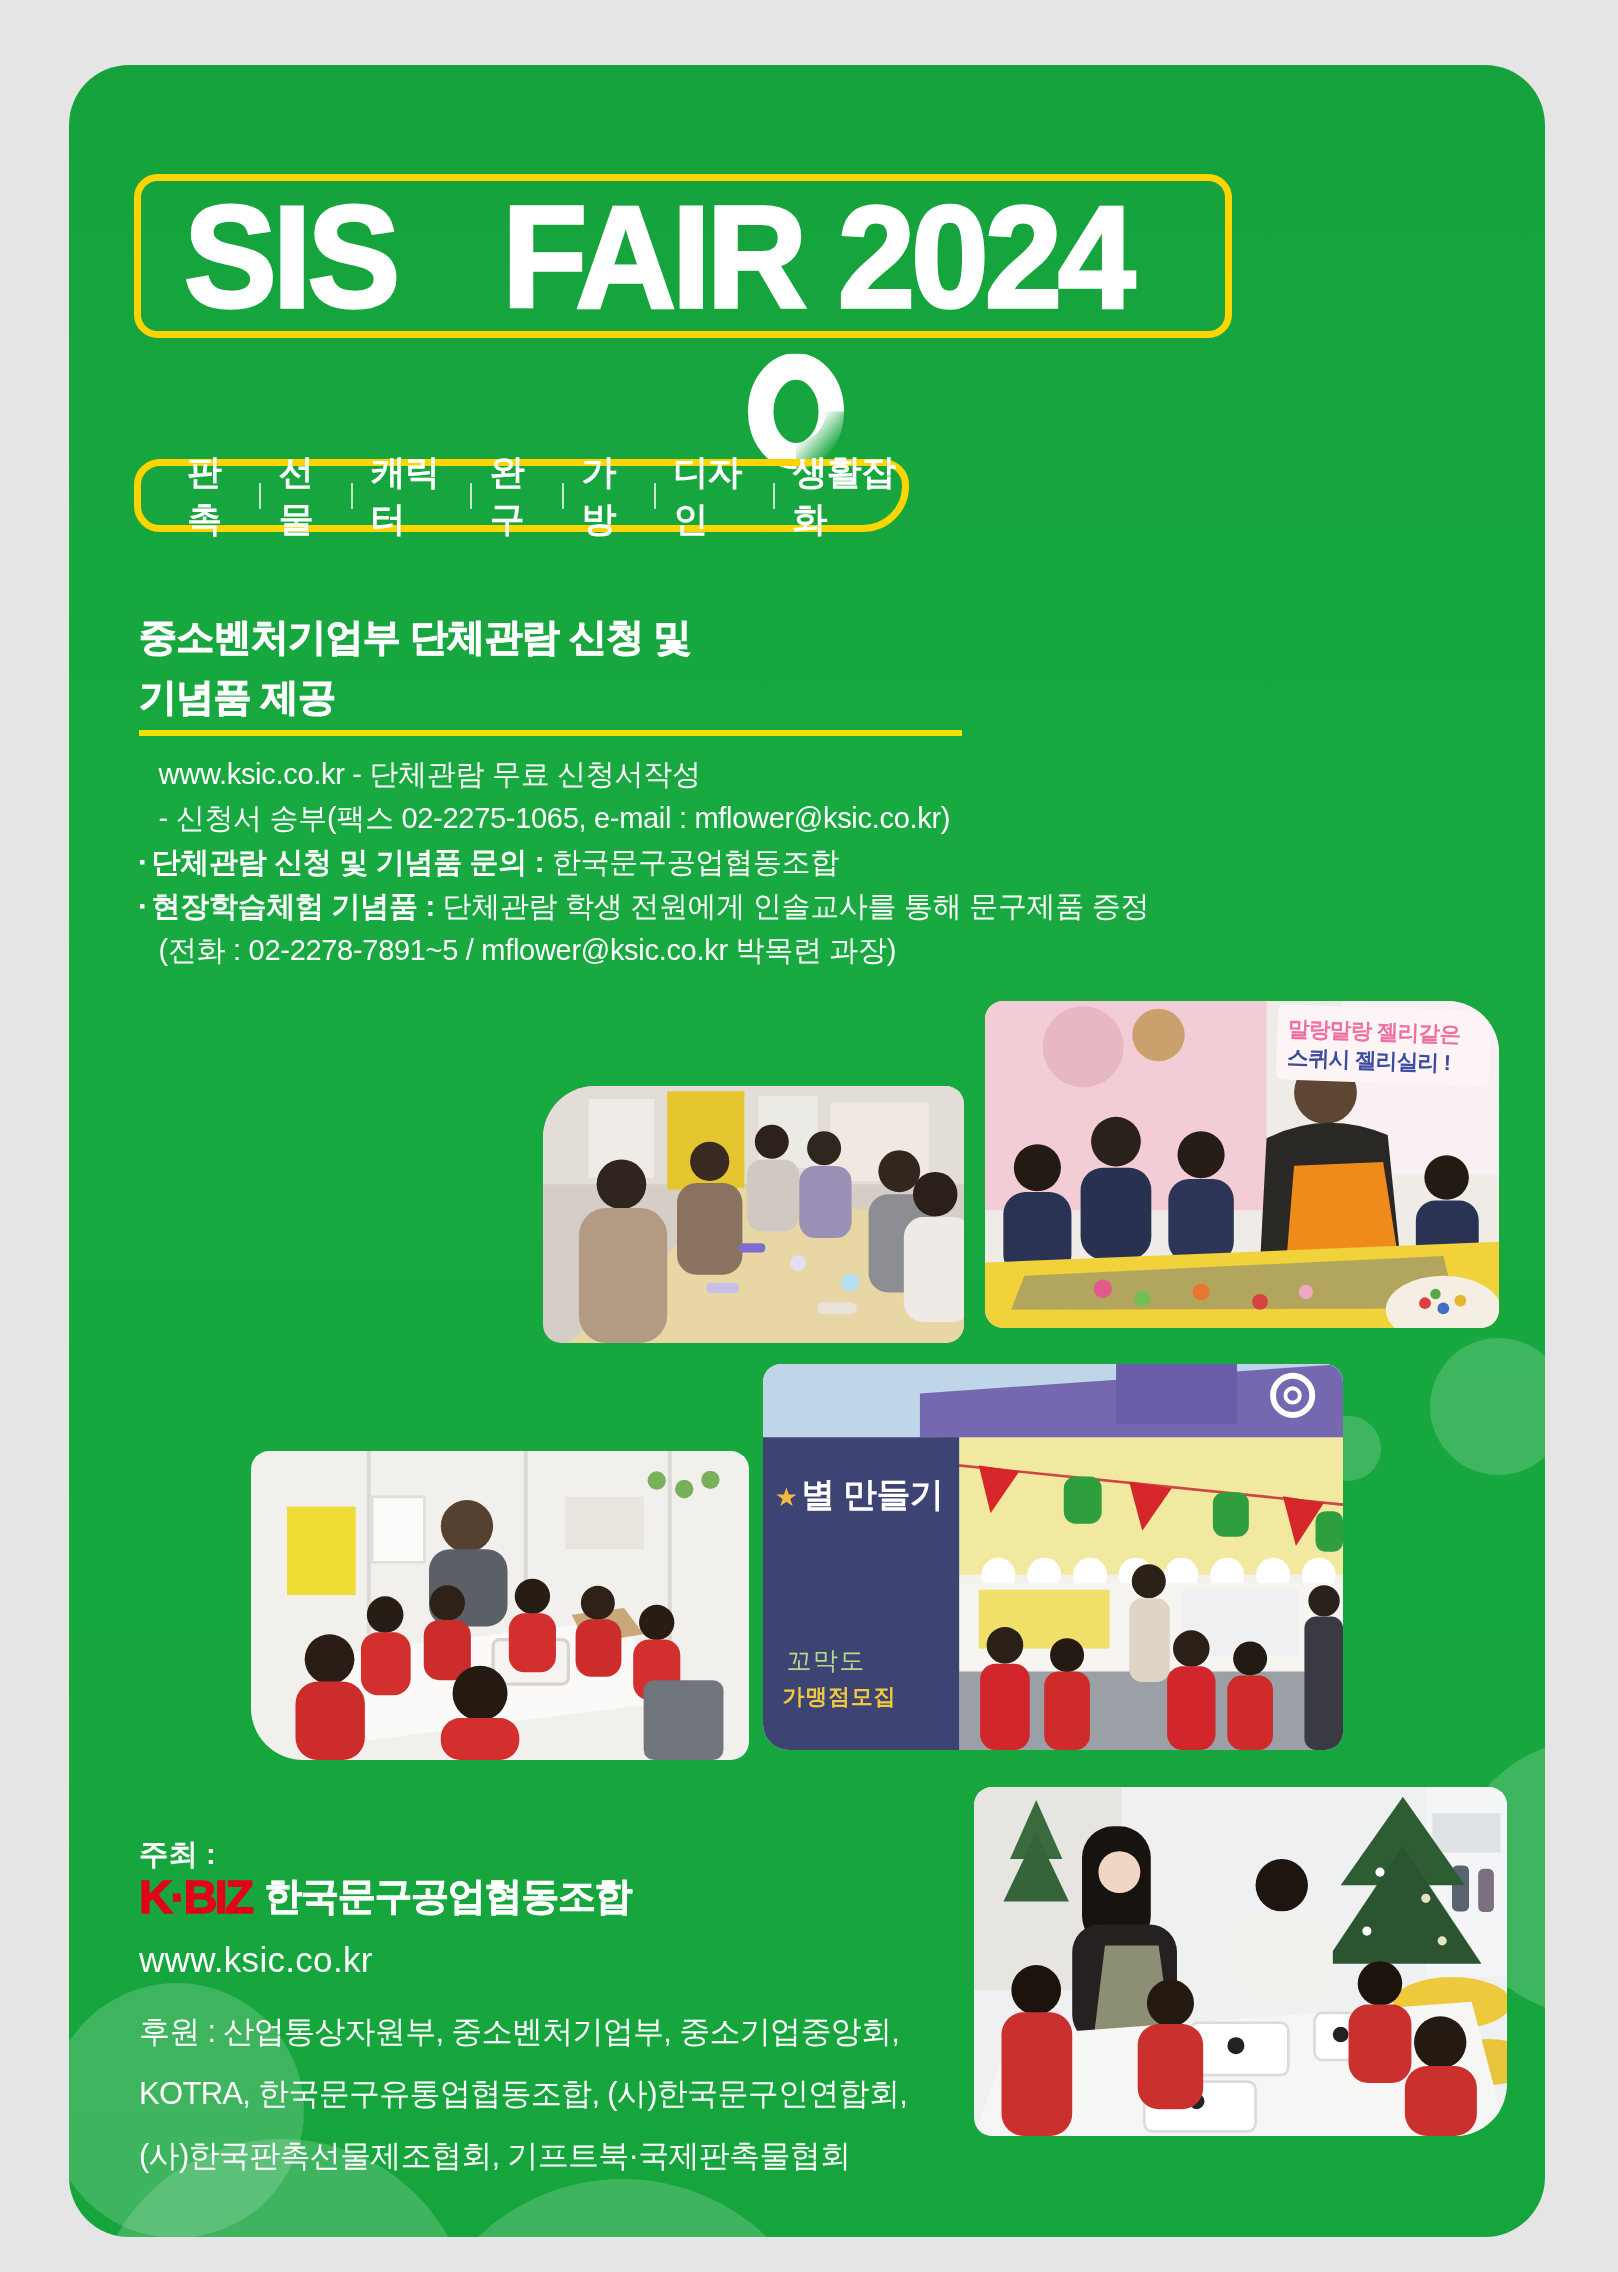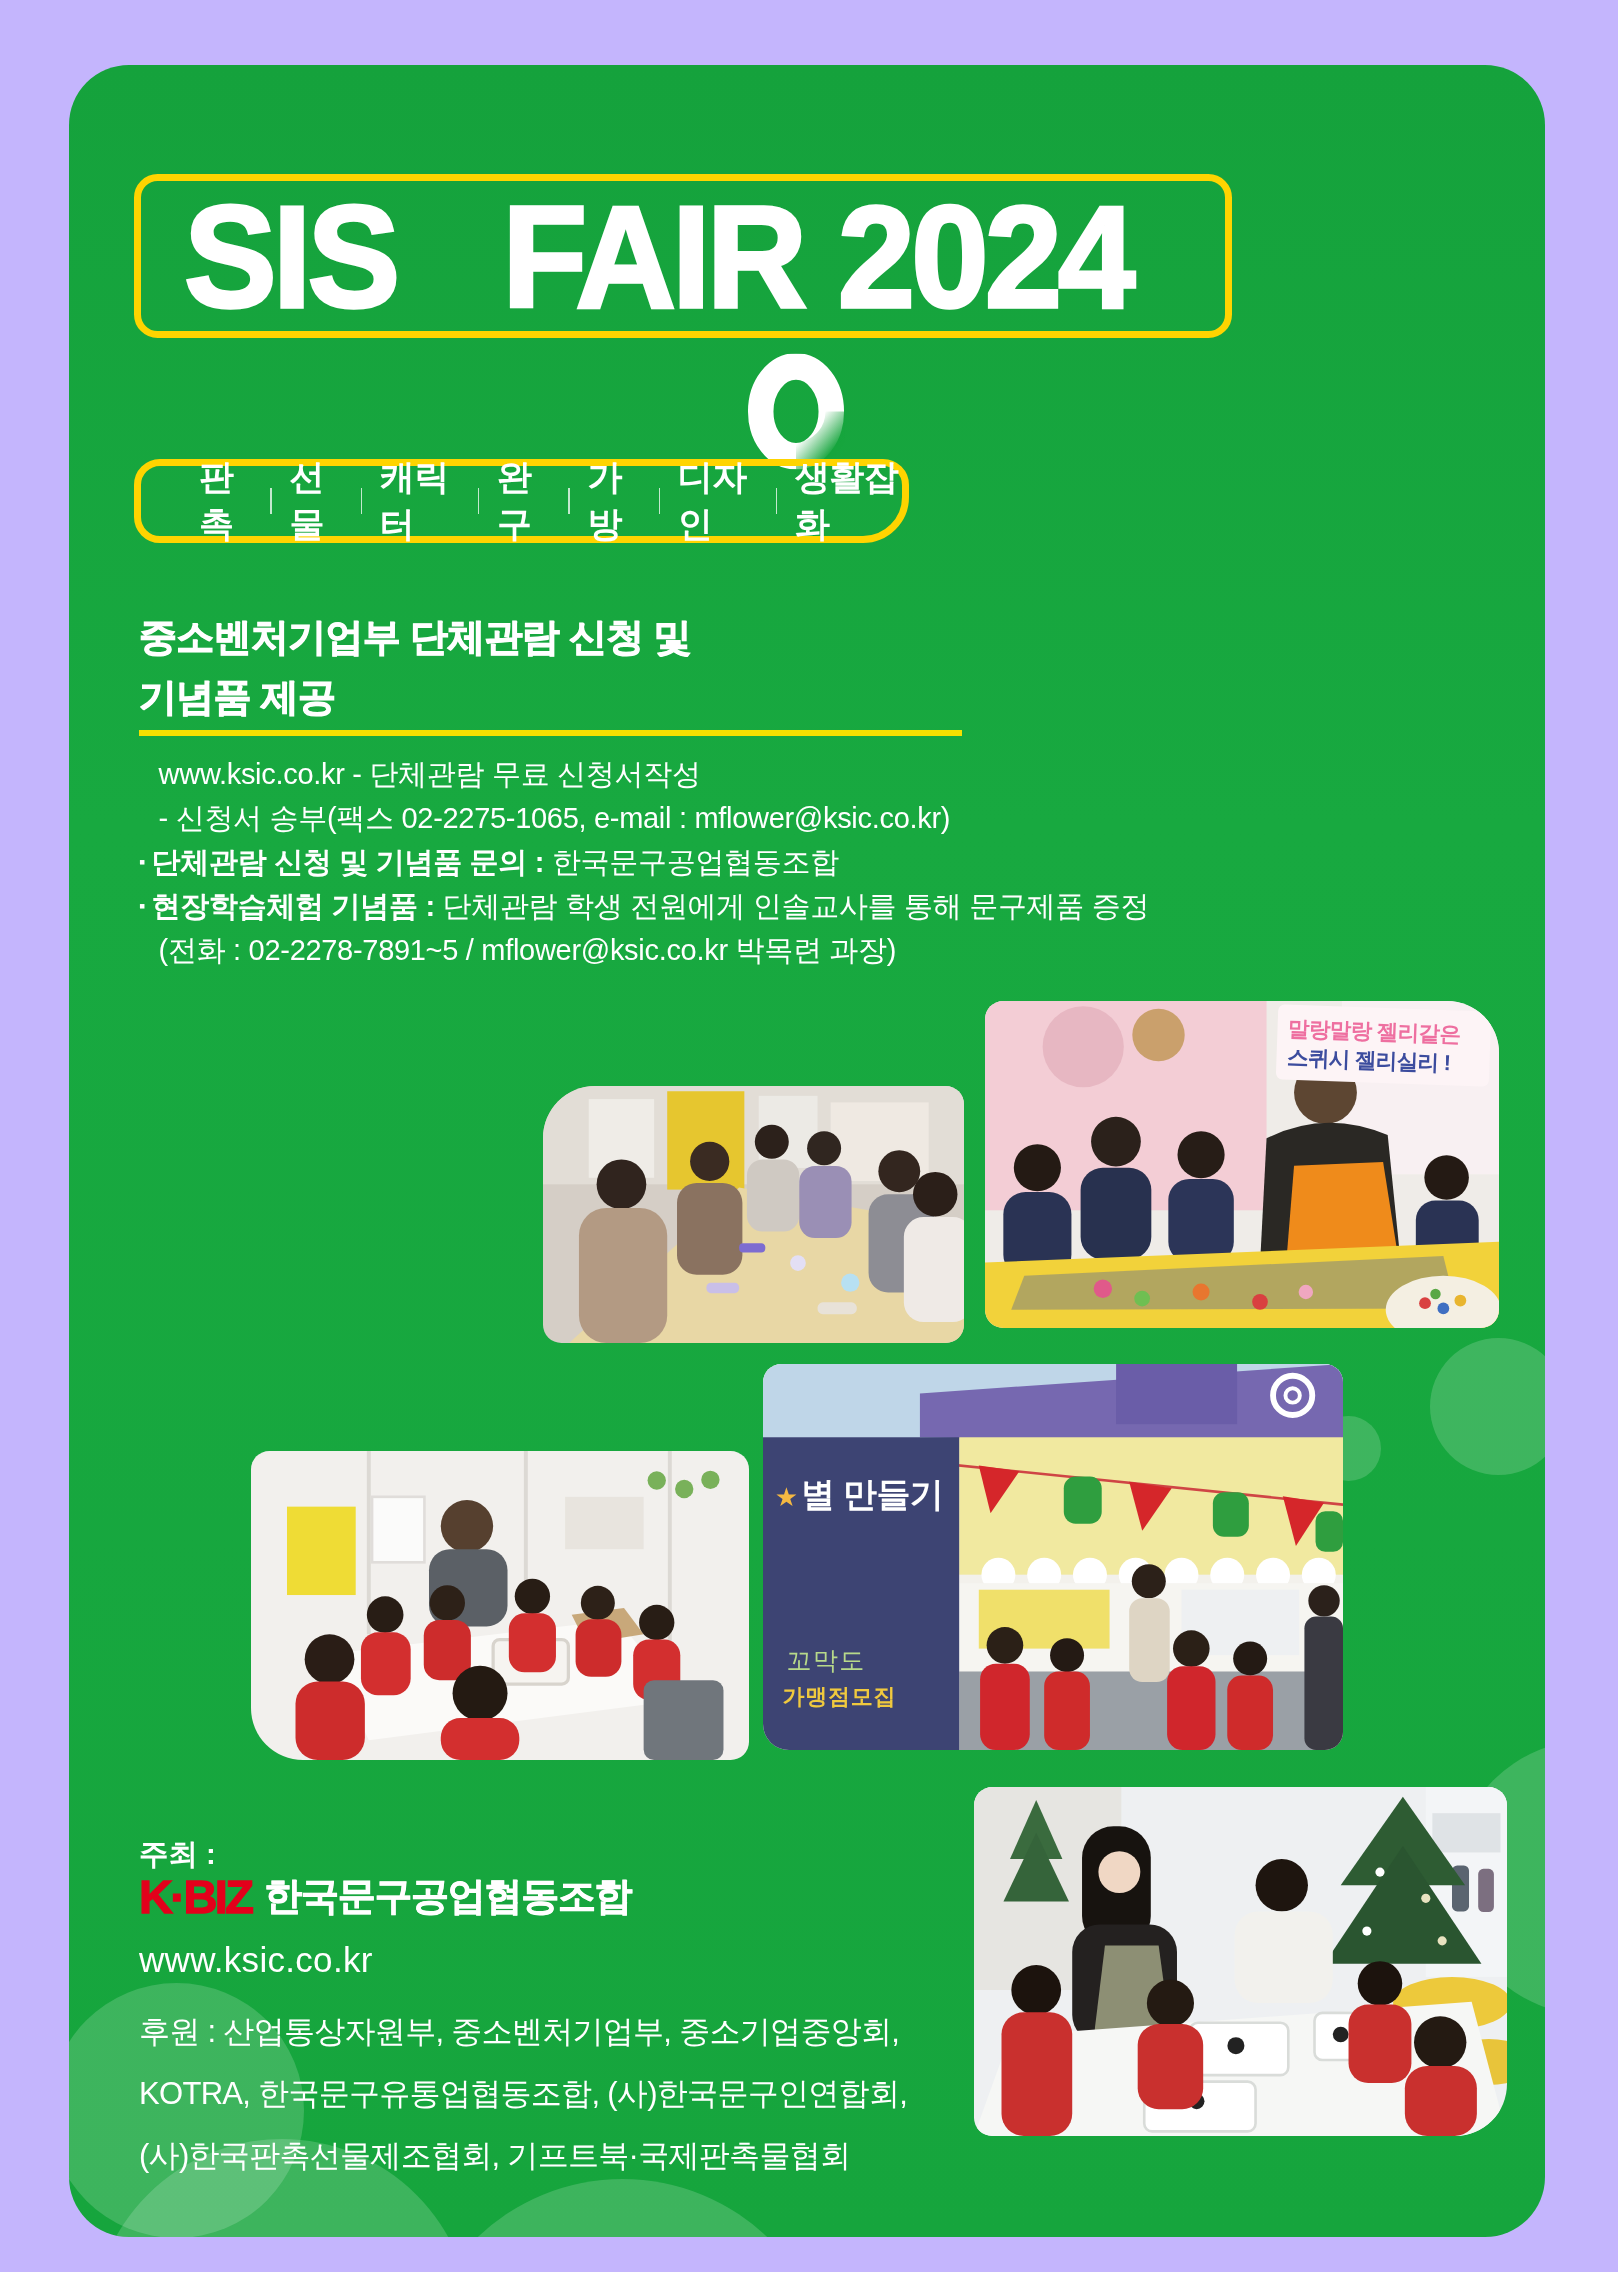--- a/index.html
+++ b/index.html
@@ -1,35 +1,35 @@
 <!DOCTYPE html>
 <html style="font-size:10.5px"><head>
 <meta charset="utf-8">
 <title>SISOFAIR 2024</title>
 <style>
   html,body{margin:0;padding:0;background:#ffffff;}
-  .page{position:relative;width:1618px;height:2273px;background:#c4b5fd;overflow:hidden;
+  .page{position:relative;width:1618px;height:2273px;background:#e5e5e5;overflow:hidden;
         font-family:"Liberation Sans","DejaVu Sans",sans-serif;color:#ffffff;}
   .card{position:absolute;left:69px;top:65px;width:1476px;height:2172px;
         background:linear-gradient(180deg,#15a23c 0%,#18a940 35%,#16a53d 100%);
         border-radius:60px;overflow:hidden;}
   
   .deco{position:absolute;border-radius:50%;background:rgba(255,255,255,0.17);}
   .deco-a{left:1361px;top:1273px;width:137px;height:137px;}
   .deco-b{left:1247px;top:1351px;width:65px;height:65px;}
   .deco-c{left:1384px;top:1675px;width:275px;height:275px;}
   .deco-d{left:23px;top:2074px;width:380px;height:380px;}
   .deco-e{left:-19.6px;top:1918px;width:255px;height:255px;}
   .deco-f{left:344px;top:2114px;width:419px;height:419px;}
 
   
   .ybox{position:absolute;border:7.2px solid #ffd400;display:flex;align-items:center;box-sizing:border-box;}
   .box-title{left:65px;top:109px;width:1098px;height:164px;border-radius:23.6px;padding-left:43px;}
   .box-date{left:65px;top:266px;width:893px;height:135px;border-radius:26px 26px 46px 26px;padding-left:43px;}
-  .box-cats{left:65px;top:394px;width:775px;height:84px;border-radius:26px 26px 46px 26px;padding-left:58px;}
+  .box-cats{left:65px;top:394px;width:775px;height:73px;border-radius:26px 26px 46px 26px;padding-left:46px;}
 
   .title-text{font-weight:700;font-size:139px;letter-spacing:-3.9px;line-height:1;
               transform:scaleY(1.04);transform-origin:left center;display:flex;align-items:center;
               -webkit-text-stroke:3.3px #ffffff;white-space:pre;}
   .title-o{display:inline-block;width:98px;height:111px;margin:0 3.9px;position:relative;top:2.6px;}
   .title-o svg{width:100%;height:100%;}
 
   .date-text{font-weight:700;font-size:80px;letter-spacing:-1.3px;-webkit-text-stroke:2px #fff;white-space:pre;}
   .date-sup{display:inline-block;font-size:38px;-webkit-text-stroke:1px #fff;transform:translateY(-29px);letter-spacing:0;}
 

